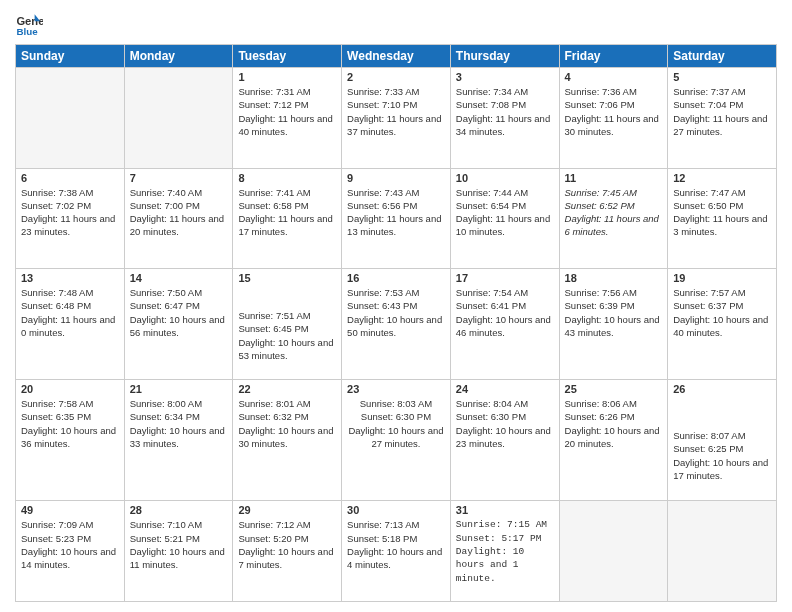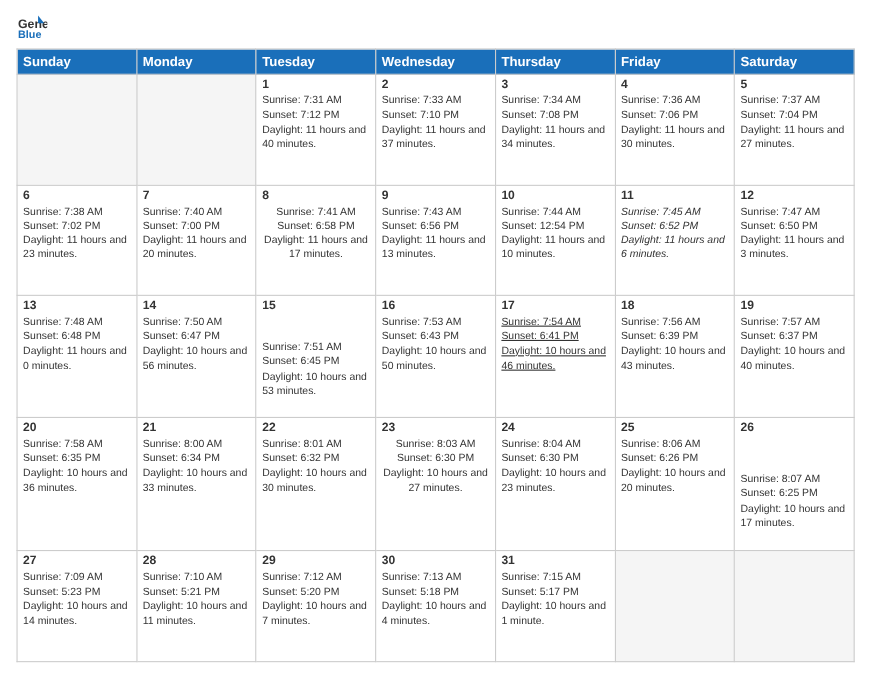--- a/index.html
+++ b/index.html
@@ -158,34 +158,34 @@
 Daylight: 11 hours and 23 minutes.</div>
           </td>
           <td>
             <span class="day-num">7</span>
             <div class="day-info" style="white-space: pre-line;">Sunrise: 7:40 AM
 Sunset: 7:00 PM
 Daylight: 11 hours and 20 minutes.</div>
           </td>
           <td>
             <span class="day-num">8</span>
-            <div class="day-info" style="white-space: pre-line; text-align: center;">Sunrise: 7:41 AM
+            <div class="day-info" style="white-space: pre-line;">Sunrise: 7:41 AM
 Sunset: 6:58 PM
 Daylight: 11 hours and 17 minutes.</div>
           </td>
           <td>
             <span class="day-num">9</span>
             <div class="day-info" style="white-space: pre-line;">Sunrise: 7:43 AM
 Sunset: 6:56 PM
 Daylight: 11 hours and 13 minutes.</div>
           </td>
           <td>
             <span class="day-num">10</span>
             <div class="day-info" style="white-space: pre-line;">Sunrise: 7:44 AM
-Sunset: 12:54 PM
+Sunset: 6:54 PM
 Daylight: 11 hours and 10 minutes.</div>
           </td>
           <td>
             <span class="day-num">11</span>
             <div class="day-info" style="white-space: pre-line; font-style: italic;">Sunrise: 7:45 AM
 Sunset: 6:52 PM
 Daylight: 11 hours and 6 minutes.</div>
           </td>
           <td>
             <span class="day-num">12</span>
@@ -214,21 +214,21 @@
 Daylight: 10 hours and 53 minutes.</div>
           </td>
           <td>
             <span class="day-num">16</span>
             <div class="day-info" style="white-space: pre-line;">Sunrise: 7:53 AM
 Sunset: 6:43 PM
 Daylight: 10 hours and 50 minutes.</div>
           </td>
           <td>
             <span class="day-num">17</span>
-            <div class="day-info" style="white-space: pre-line; text-decoration: underline;">Sunrise: 7:54 AM
+            <div class="day-info" style="white-space: pre-line;">Sunrise: 7:54 AM
 Sunset: 6:41 PM
 Daylight: 10 hours and 46 minutes.</div>
           </td>
           <td>
             <span class="day-num">18</span>
             <div class="day-info" style="white-space: pre-line;">Sunrise: 7:56 AM
 Sunset: 6:39 PM
 Daylight: 10 hours and 43 minutes.</div>
           </td>
           <td>
@@ -277,21 +277,21 @@
           </td>
           <td>
             <span class="day-num">26</span>
             <div class="day-info" style="white-space: pre-line; margin-top: 34px;">Sunrise: 8:07 AM
 Sunset: 6:25 PM
 Daylight: 10 hours and 17 minutes.</div>
           </td>
         </tr>
         <tr>
           <td>
-            <span class="day-num">27</span>
+            <span class="day-num">49</span>
             <div class="day-info" style="white-space: pre-line;">Sunrise: 7:09 AM
 Sunset: 5:23 PM
 Daylight: 10 hours and 14 minutes.</div>
           </td>
           <td>
             <span class="day-num">28</span>
             <div class="day-info" style="white-space: pre-line;">Sunrise: 7:10 AM
 Sunset: 5:21 PM
 Daylight: 10 hours and 11 minutes.</div>
           </td>
@@ -302,21 +302,21 @@
 Daylight: 10 hours and 7 minutes.</div>
           </td>
           <td>
             <span class="day-num">30</span>
             <div class="day-info" style="white-space: pre-line;">Sunrise: 7:13 AM
 Sunset: 5:18 PM
 Daylight: 10 hours and 4 minutes.</div>
           </td>
           <td>
             <span class="day-num">31</span>
-            <div class="day-info" style="white-space: pre-line;">Sunrise: 7:15 AM
+            <div class="day-info" style="white-space: pre-line; font-family: Liberation Mono, monospace;">Sunrise: 7:15 AM
 Sunset: 5:17 PM
 Daylight: 10 hours and 1 minute.</div>
           </td>
           <td class="empty"></td>
           <td class="empty"></td>
         </tr>
       </tbody>
   </table>
 </div>
 

